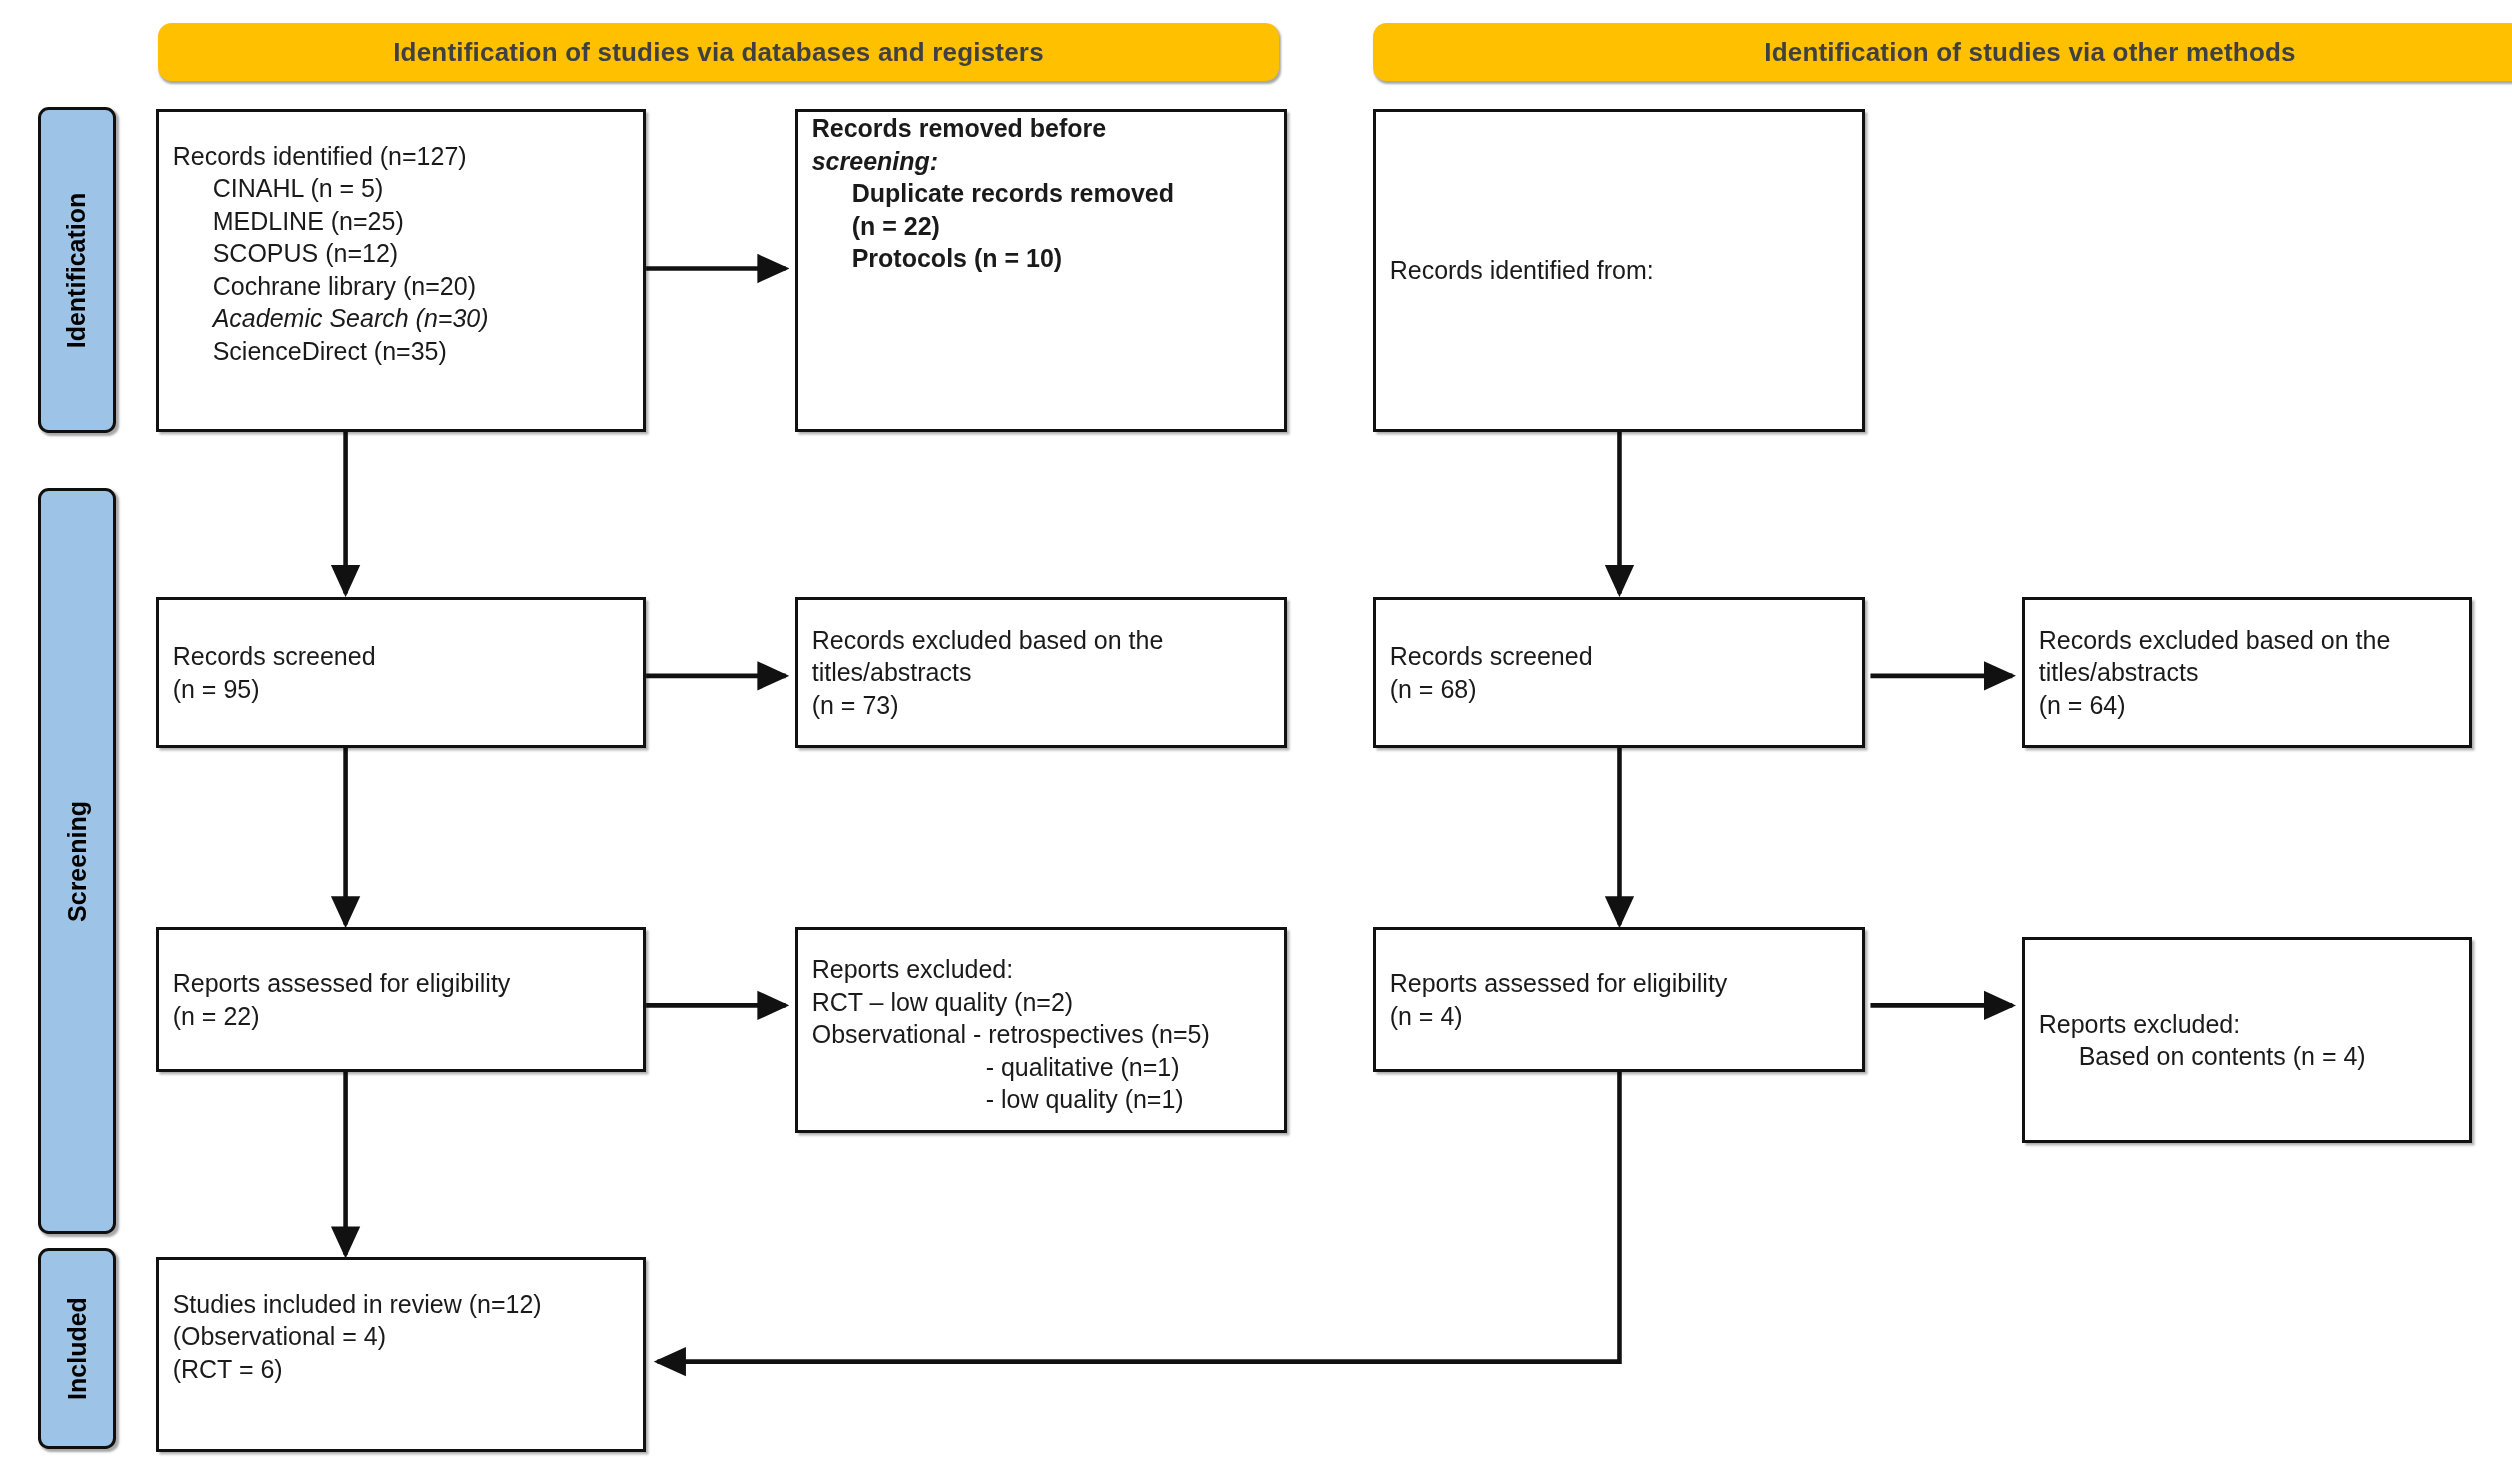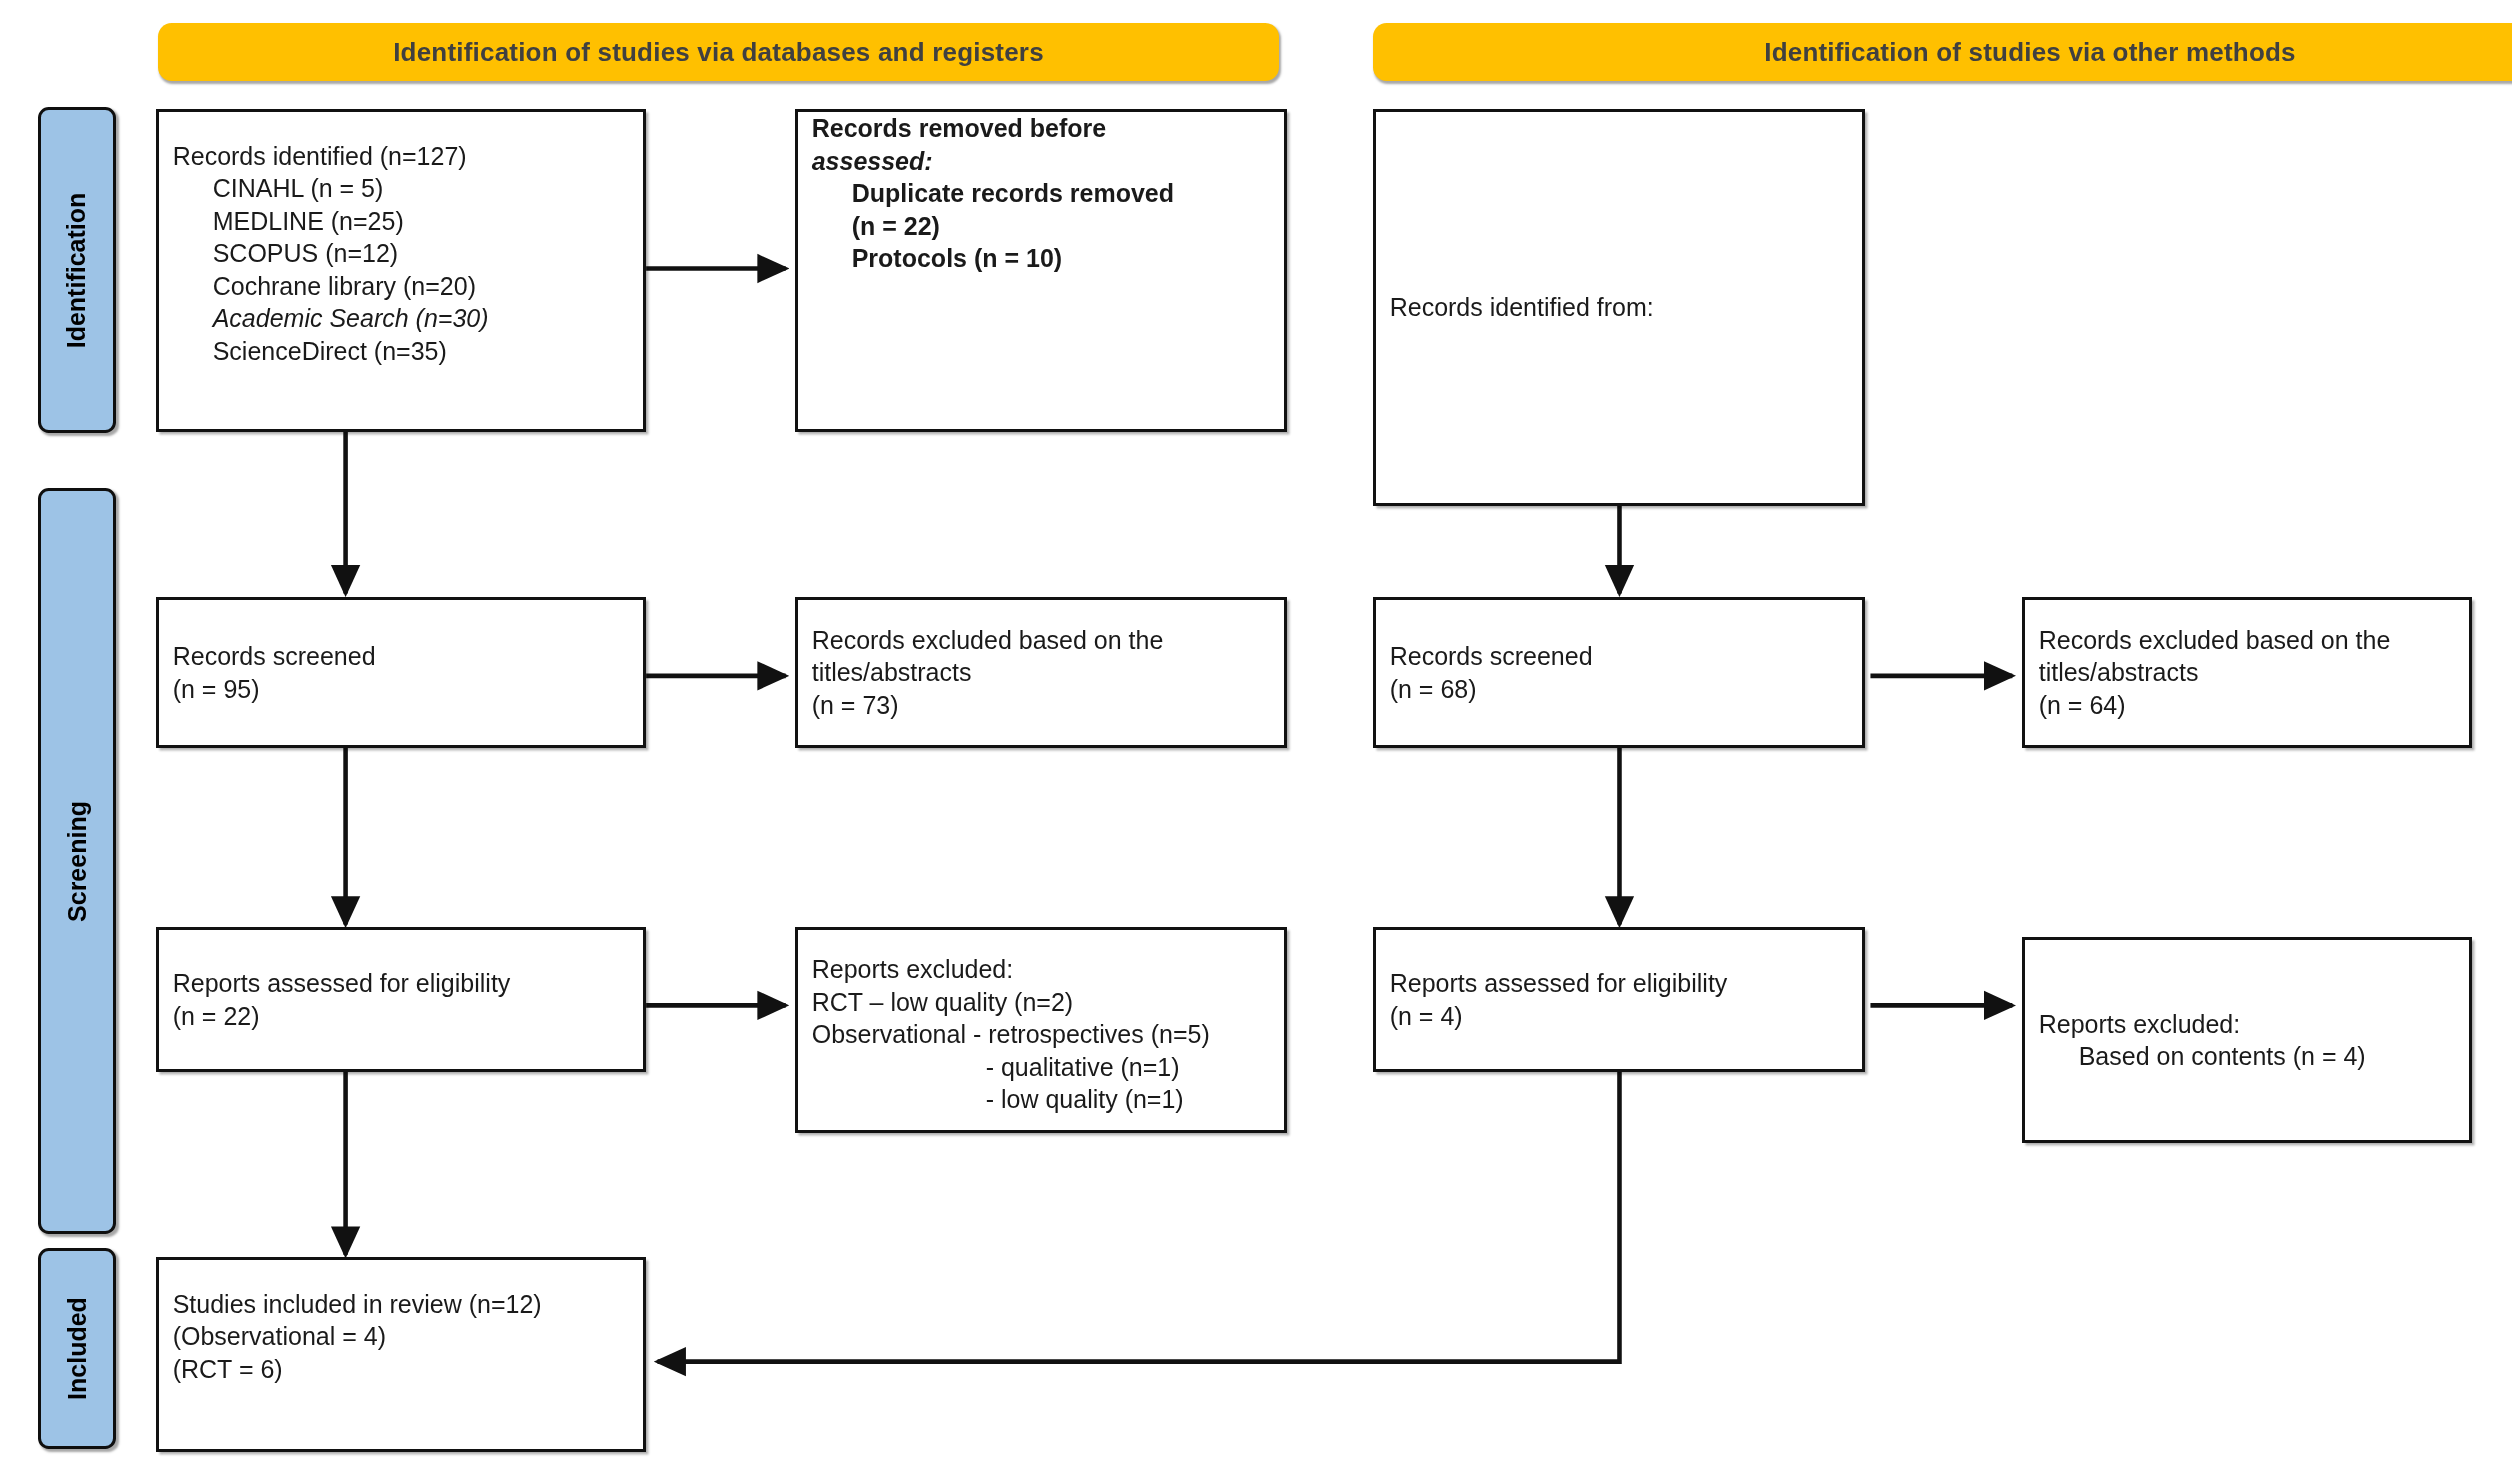--- a/index.html
+++ b/index.html
@@ -158,28 +158,28 @@
       <div class="box-line indent-1">SCOPUS (n=12)</div>
       <div class="box-line indent-1">Cochrane library (n=20)</div>
       <div class="box-line indent-1 italic">Academic Search (n=30)</div>
       <div class="box-line indent-1">ScienceDirect (n=35)</div>
     </div>
   </div>
 
   <div class="flow-box valign-top" style="left:795px; top:109px; width:492px; height:323px; font-weight:bold;">
     <div class="box-lines">
       <div class="box-line">Records removed before</div>
-      <div class="box-line italic">assessed:</div>
+      <div class="box-line italic">screening:</div>
       <div class="box-line indent-1">Duplicate records removed</div>
       <div class="box-line indent-1">(n = 22)</div>
       <div class="box-line indent-1">Protocols (n = 10)</div>
     </div>
   </div>
 
-  <div class="flow-box valign-center" style="left:1373px; top:109px; width:492px; height:397px;">
+  <div class="flow-box valign-center" style="left:1373px; top:109px; width:492px; height:323px;">
     <div class="box-lines">
       <div class="box-line">Records identified from:</div>
     </div>
   </div>
 
   <div class="flow-box valign-center" style="left:156px; top:597px; width:490px; height:151px;">
     <div class="box-lines">
       <div class="box-line">Records screened</div>
       <div class="box-line">(n = 95)</div>
     </div>

